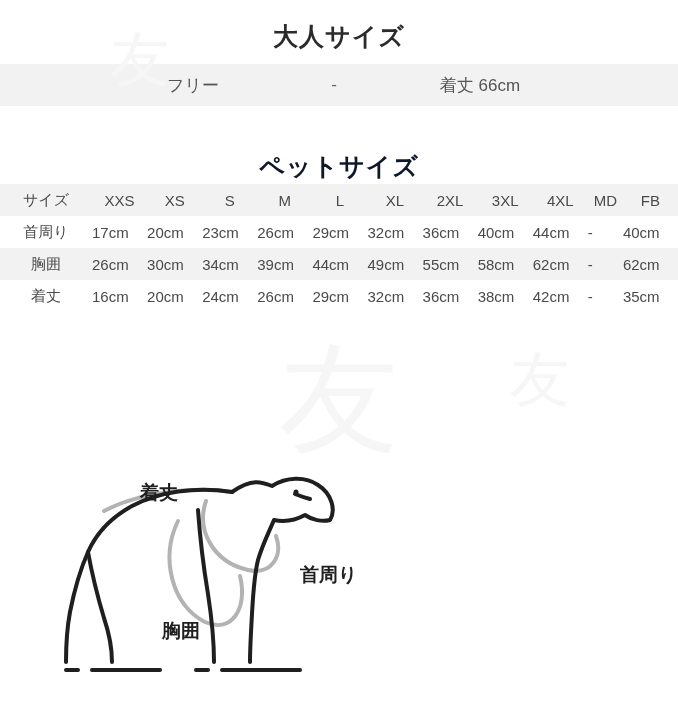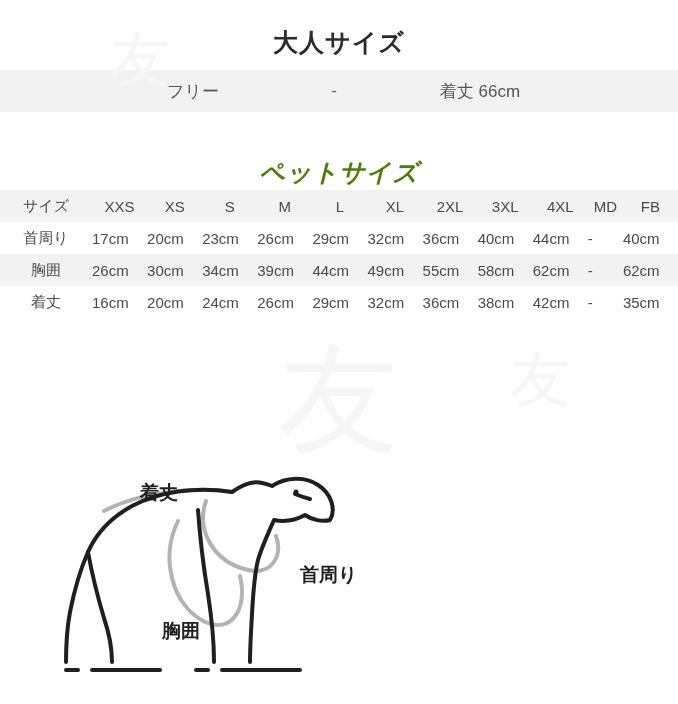--- a/index.html
+++ b/index.html
@@ -20,21 +20,21 @@
     height: 704px;
   }
 
   
   .adult-title {
     text-align: center;
     font-size: 25px;
     font-weight: bold;
     color: #2b2b2b;
     letter-spacing: 1px;
-    padding-top: 24px;
+    padding-top: 18px;
     line-height: 36px;
   }
   .adult-row {
     margin-top: 10px;
     background: #f2f2f2;
     height: 42px;
     display: flex;
     align-items: center;
     justify-content: center;
     font-size: 17px;
@@ -49,25 +49,24 @@
   .adult-row .c-free { width: 150px; }
   .adult-row .c-dash { width: 100px; color: #666; }
   .adult-row .c-bust { width: 190px; }
   .adult-row .c-len  { width: 160px; }
 
   
   .pet-title {
     text-align: center;
     font-size: 25px;
     font-weight: bold;
-    color: #4d7c0f;
+    color: #0f172a;
     letter-spacing: 1px;
     margin-top: 42px;
     line-height: 36px;
-    font-style: italic;
   }
 
   table.pet-table {
     width: 678px;
     border-collapse: collapse;
     font-size: 15px;
     color: #4a4a4a;
   }
   table.pet-table tr { height: 32px; }
   table.pet-table tr.odd { background: #f2f2f2; }

